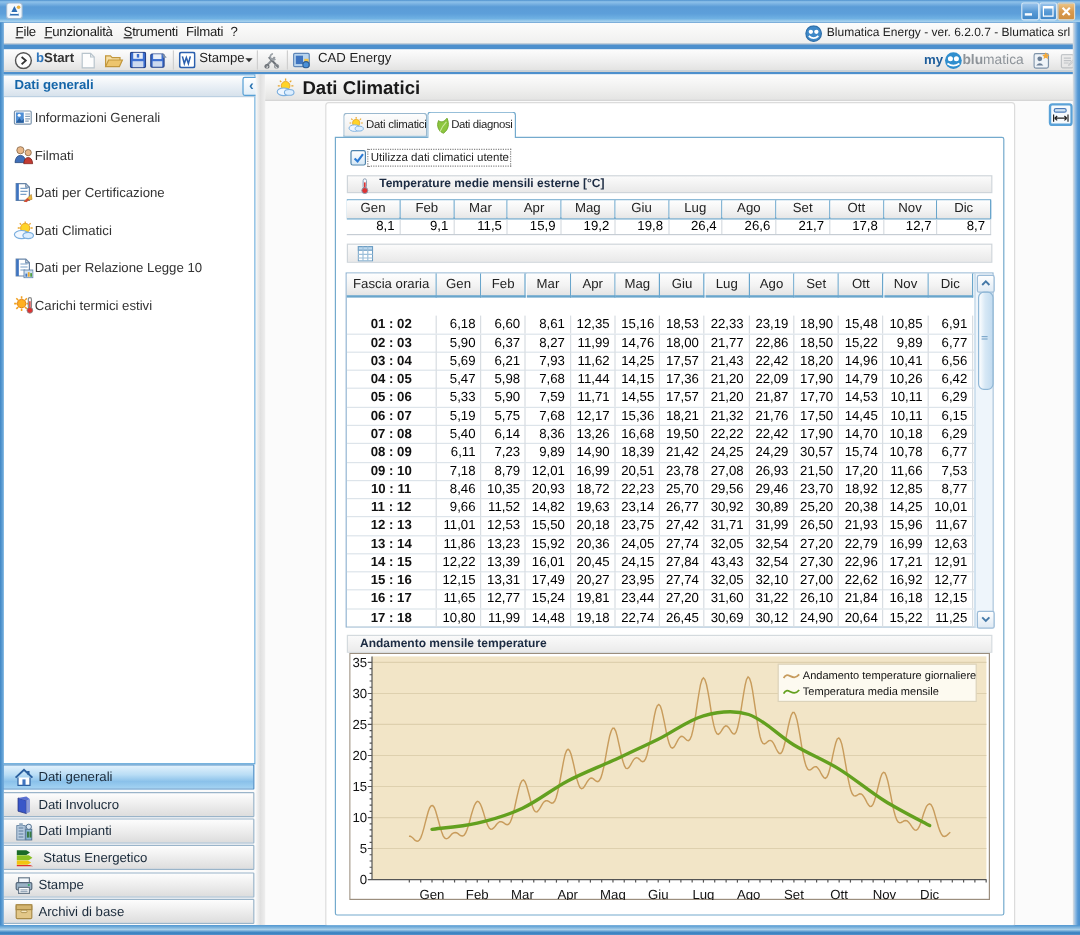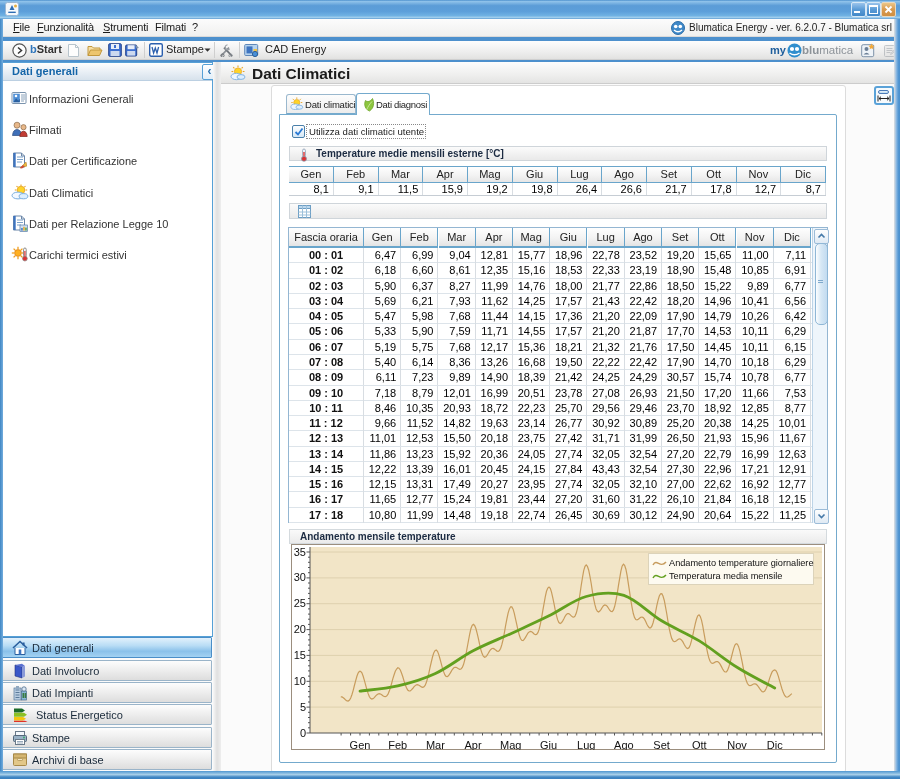--- a/index.html
+++ b/index.html
@@ -372,35 +372,20 @@
       <div class="gh" style="left:224.0px;width:37.25px">Mag</div>
       <div class="gh" style="left:261.2px;width:37.25px">Giu</div>
       <div class="gh" style="left:298.5px;width:37.25px">Lug</div>
       <div class="gh" style="left:335.8px;width:37.25px">Ago</div>
       <div class="gh" style="left:373.0px;width:37.25px">Set</div>
       <div class="gh" style="left:410.2px;width:37.25px">Ott</div>
       <div class="gh" style="left:447.5px;width:37.25px">Nov</div>
       <div class="gh" style="left:484.8px;width:37.25px">Dic</div>
     </div>
 <div class="abs" style="left:0;top:20px;width:523px;height:275px;overflow:hidden">
-      <div class="gr" style="top:0.00px">
-        <div class="gt">00 : 01</div>
-        <div class="gv" style="left:75.0px">6,47</div>
-        <div class="gv" style="left:112.2px">6,99</div>
-        <div class="gv" style="left:149.5px">9,04</div>
-        <div class="gv" style="left:186.8px">12,81</div>
-        <div class="gv" style="left:224.0px">15,77</div>
-        <div class="gv" style="left:261.2px">18,96</div>
-        <div class="gv" style="left:298.5px">22,78</div>
-        <div class="gv" style="left:335.8px">23,52</div>
-        <div class="gv" style="left:373.0px">19,20</div>
-        <div class="gv" style="left:410.2px">15,65</div>
-        <div class="gv" style="left:447.5px">11,00</div>
-        <div class="gv" style="left:484.8px">7,11</div>
-      </div>
       <div class="gr" style="top:15.28px">
         <div class="gt">01 : 02</div>
         <div class="gv" style="left:75.0px">6,18</div>
         <div class="gv" style="left:112.2px">6,60</div>
         <div class="gv" style="left:149.5px">8,61</div>
         <div class="gv" style="left:186.8px">12,35</div>
         <div class="gv" style="left:224.0px">15,16</div>
         <div class="gv" style="left:261.2px">18,53</div>
         <div class="gv" style="left:298.5px">22,33</div>
         <div class="gv" style="left:335.8px">23,19</div>

